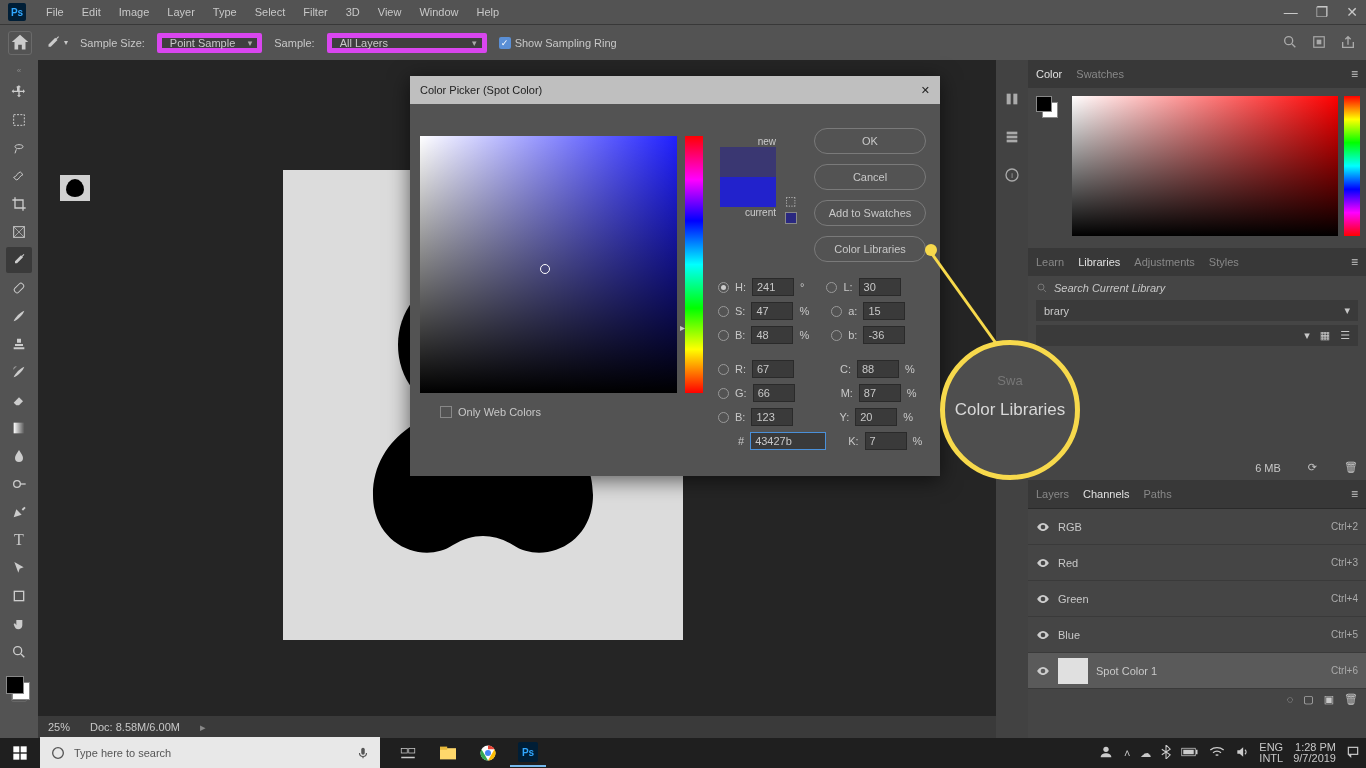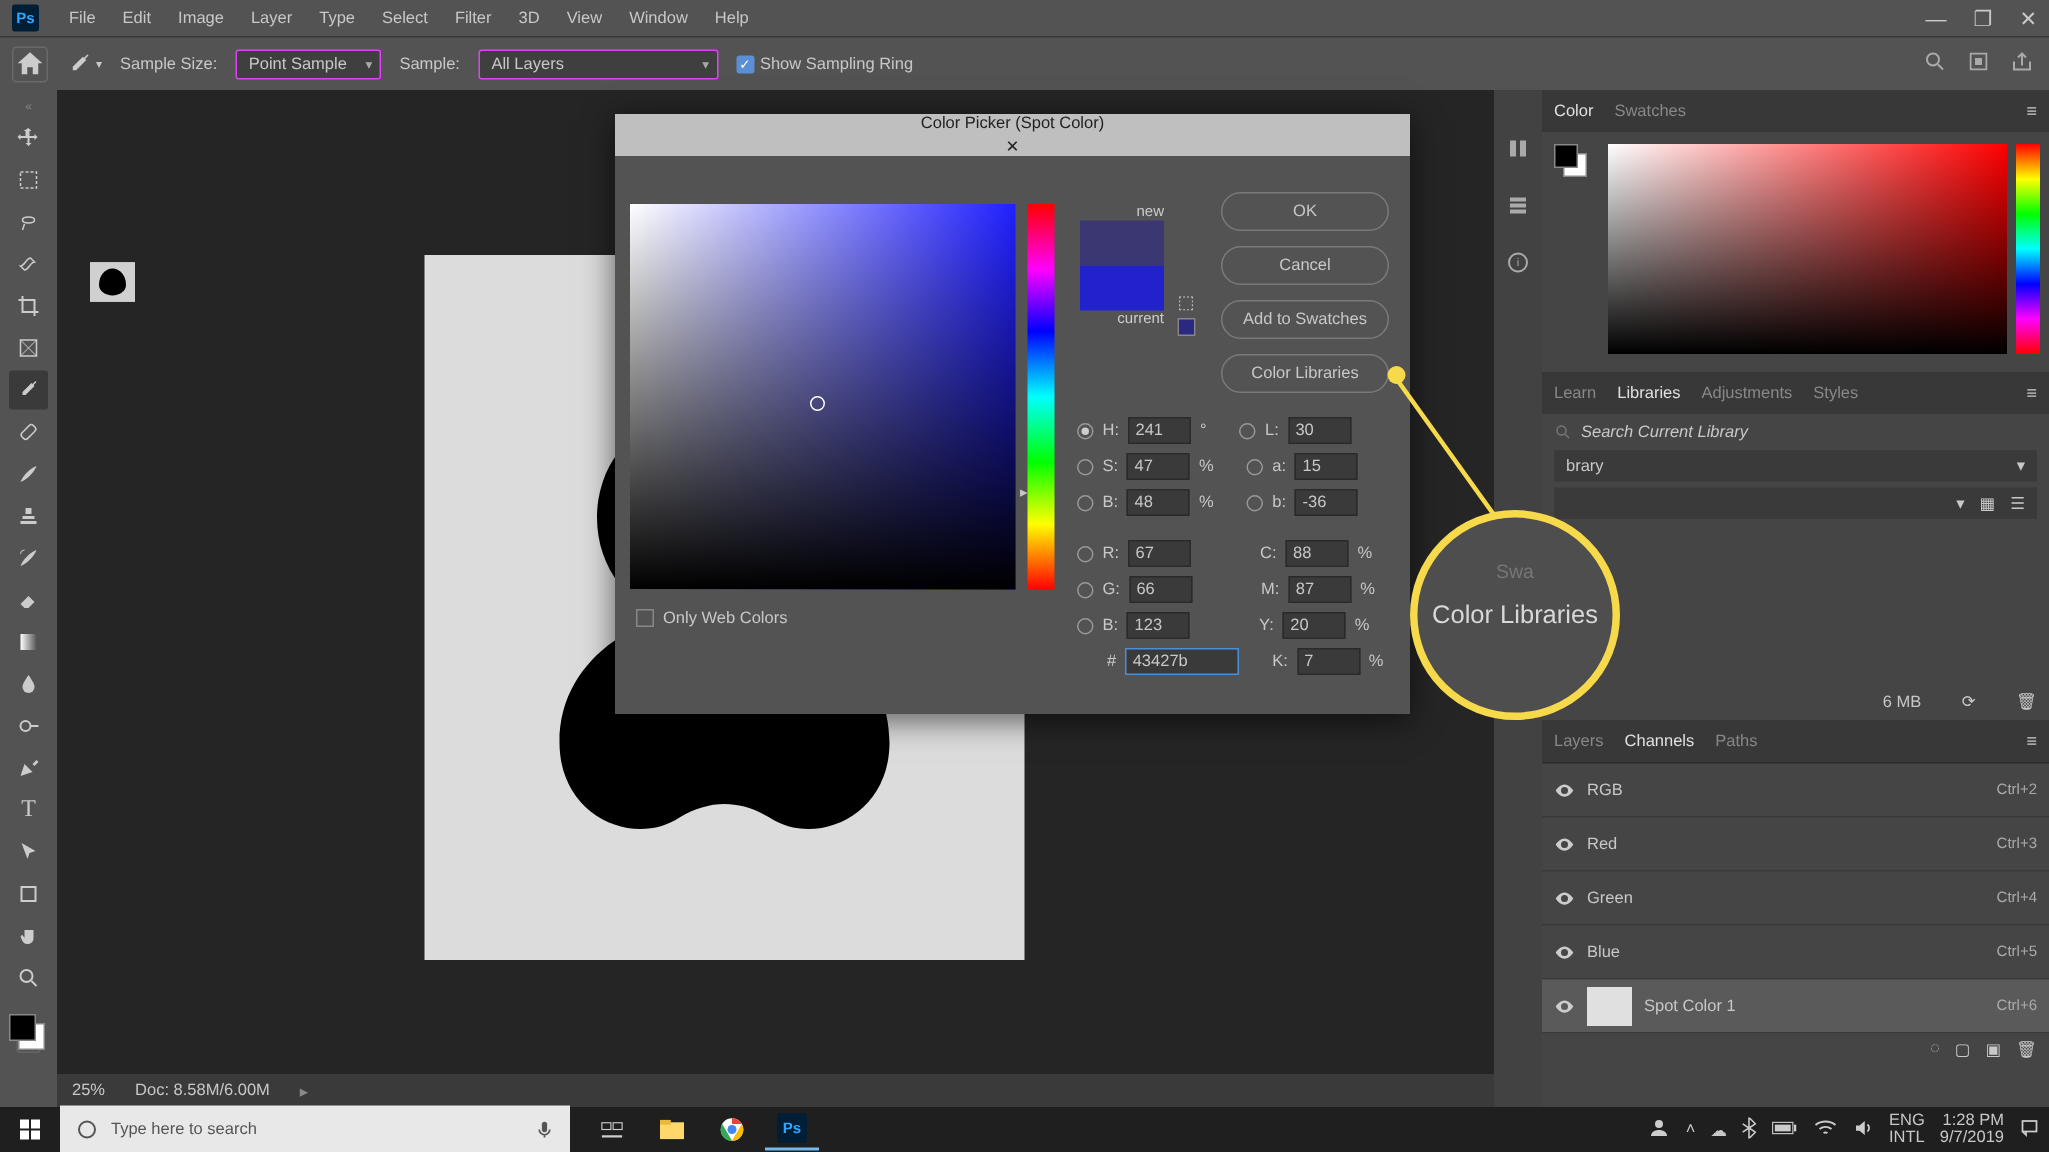--- a/index.html
+++ b/index.html
@@ -4,21 +4,21 @@
 <style>
 * { margin:0; padding:0; box-sizing:border-box; font-family:"Segoe UI",Tahoma,sans-serif; font-size:11px; color:#c8c8c8; user-select:none; }
 body { width:1366px; height:768px; background:#323232; overflow:hidden; position:relative; }
 .menubar { height:24px; background:#535353; display:flex; align-items:center; padding:0 8px; gap:2px; position:relative;}
 .menubar .ps-icon { width:18px; height:18px; background:#001e36; color:#31a8ff; font-weight:bold; display:flex; align-items:center; justify-content:center; border-radius:2px; margin-right:10px; font-size:10px;}
 .menubar .mi { padding:3px 8px; cursor:default;}
 .winctl { position:absolute; right:8px; display:flex; gap:18px; align-items:center;}
 .winctl span { font-size:14px; }
 .optbar { height:36px; background:#535353; display:flex; align-items:center; padding:0 8px; gap:12px; border-top:1px solid #383838; position:relative;}
 .home-icon { width:24px; height:24px; display:flex; align-items:center; justify-content:center; border:1px solid #6a6a6a; border-radius:3px;}
-.dd { background:#3f3f3f; border:1px solid #d946ef; padding:2px 22px 2px 8px; position:relative; border-radius:2px; height:20px; display:flex; align-items:center; min-width:90px;}
+.dd { background:#3f3f3f; border:5px solid #d946ef; padding:2px 22px 2px 8px; position:relative; border-radius:2px; height:20px; display:flex; align-items:center; min-width:90px;}
 .dd::after { content:"▾"; position:absolute; right:5px; font-size:9px; color:#aaa;}
 .chk { width:12px; height:12px; background:#5a8fd6; display:inline-flex; align-items:center; justify-content:center; border-radius:2px; margin-right:4px;}
 .chk::after{content:"✓"; color:#fff; font-size:9px;}
 .opt-right{position:absolute; right:10px; display:flex; gap:14px; align-items:center;}
 .main { position:absolute; top:60px; left:0; right:0; bottom:30px; display:flex; background:#252525;}
 .toolbar { width:38px; background:#535353; display:flex; flex-direction:column; align-items:center; padding-top:6px; gap:2px;}
 .tool { width:26px; height:26px; display:flex; align-items:center; justify-content:center; border-radius:2px; position:relative;}
 .tool.sel { background:#3a3a3a; }
 .tool svg { width:16px; height:16px; }
 .mini-fold { width:8px; font-size:8px; text-align:center; color:#888; margin-bottom:2px;}
@@ -51,37 +51,37 @@
 .chan-row{display:flex; align-items:center; height:36px; padding:0 8px; gap:8px; border-bottom:1px solid #3a3a3a;}
 .chan-row.sel{background:#5a5a5a;}
 .eye{width:14px; height:14px;}
 .thumb{width:30px; height:26px; background:#d0d0d0; display:flex; align-items:center; justify-content:center;}
 .thumb.paw::after{content:""; width:18px; height:18px; background:#000; border-radius:50% 50% 50% 50% / 60% 60% 40% 40%;}
 .chan-name{flex:1;}
 .chan-key{color:#aaa; font-size:10px;}
 .chan-foot{display:flex; justify-content:flex-end; gap:10px; padding:4px 8px;}
 
 .dialog{position:absolute; top:76px; left:410px; width:530px; height:400px; background:#535353; box-shadow:0 4px 20px rgba(0,0,0,0.6); z-index:50;}
-.dlg-title{height:28px; background:#bfbfbf; color:#222; display:flex; align-items:center; padding:0 10px; justify-content:space-between;flex-direction:column;}
+.dlg-title{height:28px; background:#bfbfbf; color:#222; display:flex; align-items:center; padding:0 10px; justify-content:space-between;}
 .dlg-title span{color:#222;}
 .dlg-body{position:relative; height:372px;}
 .sv-box{position:absolute; top:32px; left:10px; width:257px; height:257px; background:linear-gradient(to bottom,rgba(0,0,0,0),#000),linear-gradient(to right,#fff,#2020ff);}
 .sv-cursor{position:absolute; width:10px; height:10px; border:1px solid #fff; border-radius:50%; top:128px; left:120px;}
 .hue-bar{position:absolute; top:32px; left:275px; width:18px; height:257px; background:linear-gradient(to bottom,#f00 0%,#f0f 17%,#00f 33%,#0ff 50%,#0f0 67%,#ff0 83%,#f00 100%);}
 .hue-ptr{position:absolute; left:270px; top:218px; font-size:10px;}
 .newcur{position:absolute; top:32px; left:310px; text-align:right;}
 .newcur .lbl{font-size:10px; color:#ccc;}
 .newcur .sw{width:56px; height:30px;}
 .sw.new{background:#3a3772;}
 .sw.cur{background:#2222cc;}
 .cube{position:absolute; left:375px; top:90px; font-size:12px;}
 .tiny-sw{position:absolute; left:375px; top:108px; width:12px; height:12px; border:1px solid #888; background:#2a2880;}
 .dlg-btns{position:absolute; top:24px; right:14px; display:flex; flex-direction:column; gap:10px;}
 .dlg-btn{width:112px; height:26px; border:1px solid #7a7a7a; border-radius:13px; display:flex; align-items:center; justify-content:center; background:#535353;}
-.owc{position:absolute; top:302px; left:14px; display:flex; align-items:center; gap:6px;}
+.owc{position:absolute; top:302px; left:30px; display:flex; align-items:center; gap:6px;}
 .owc .box{width:12px; height:12px; border:1px solid #888;}
 .radio{width:11px; height:11px; border:1px solid #999; border-radius:50%; display:inline-block;}
 .radio.on::after{content:""; display:block; width:5px; height:5px; background:#ccc; border-radius:50%; margin:2px;}
 .ninput{background:#3a3a3a; border:1px solid #2a2a2a; width:42px; height:18px; padding:0 4px; display:flex; align-items:center;}
 .ninput.wide{width:76px;}
 .ninput.hl{border:1px solid #4a90d9;}
 
 .callout-line{position:absolute; top:250px; left:928px; width:90px; height:130px; z-index:60; pointer-events:none;}
 .callout{position:absolute; top:340px; left:940px; width:140px; height:140px; border:5px solid #f7d94c; border-radius:50%; background:#4e4e4e; display:flex; align-items:center; justify-content:center; z-index:61; overflow:hidden;}
 .callout .big{font-size:17px; color:#d8d8d8;}

